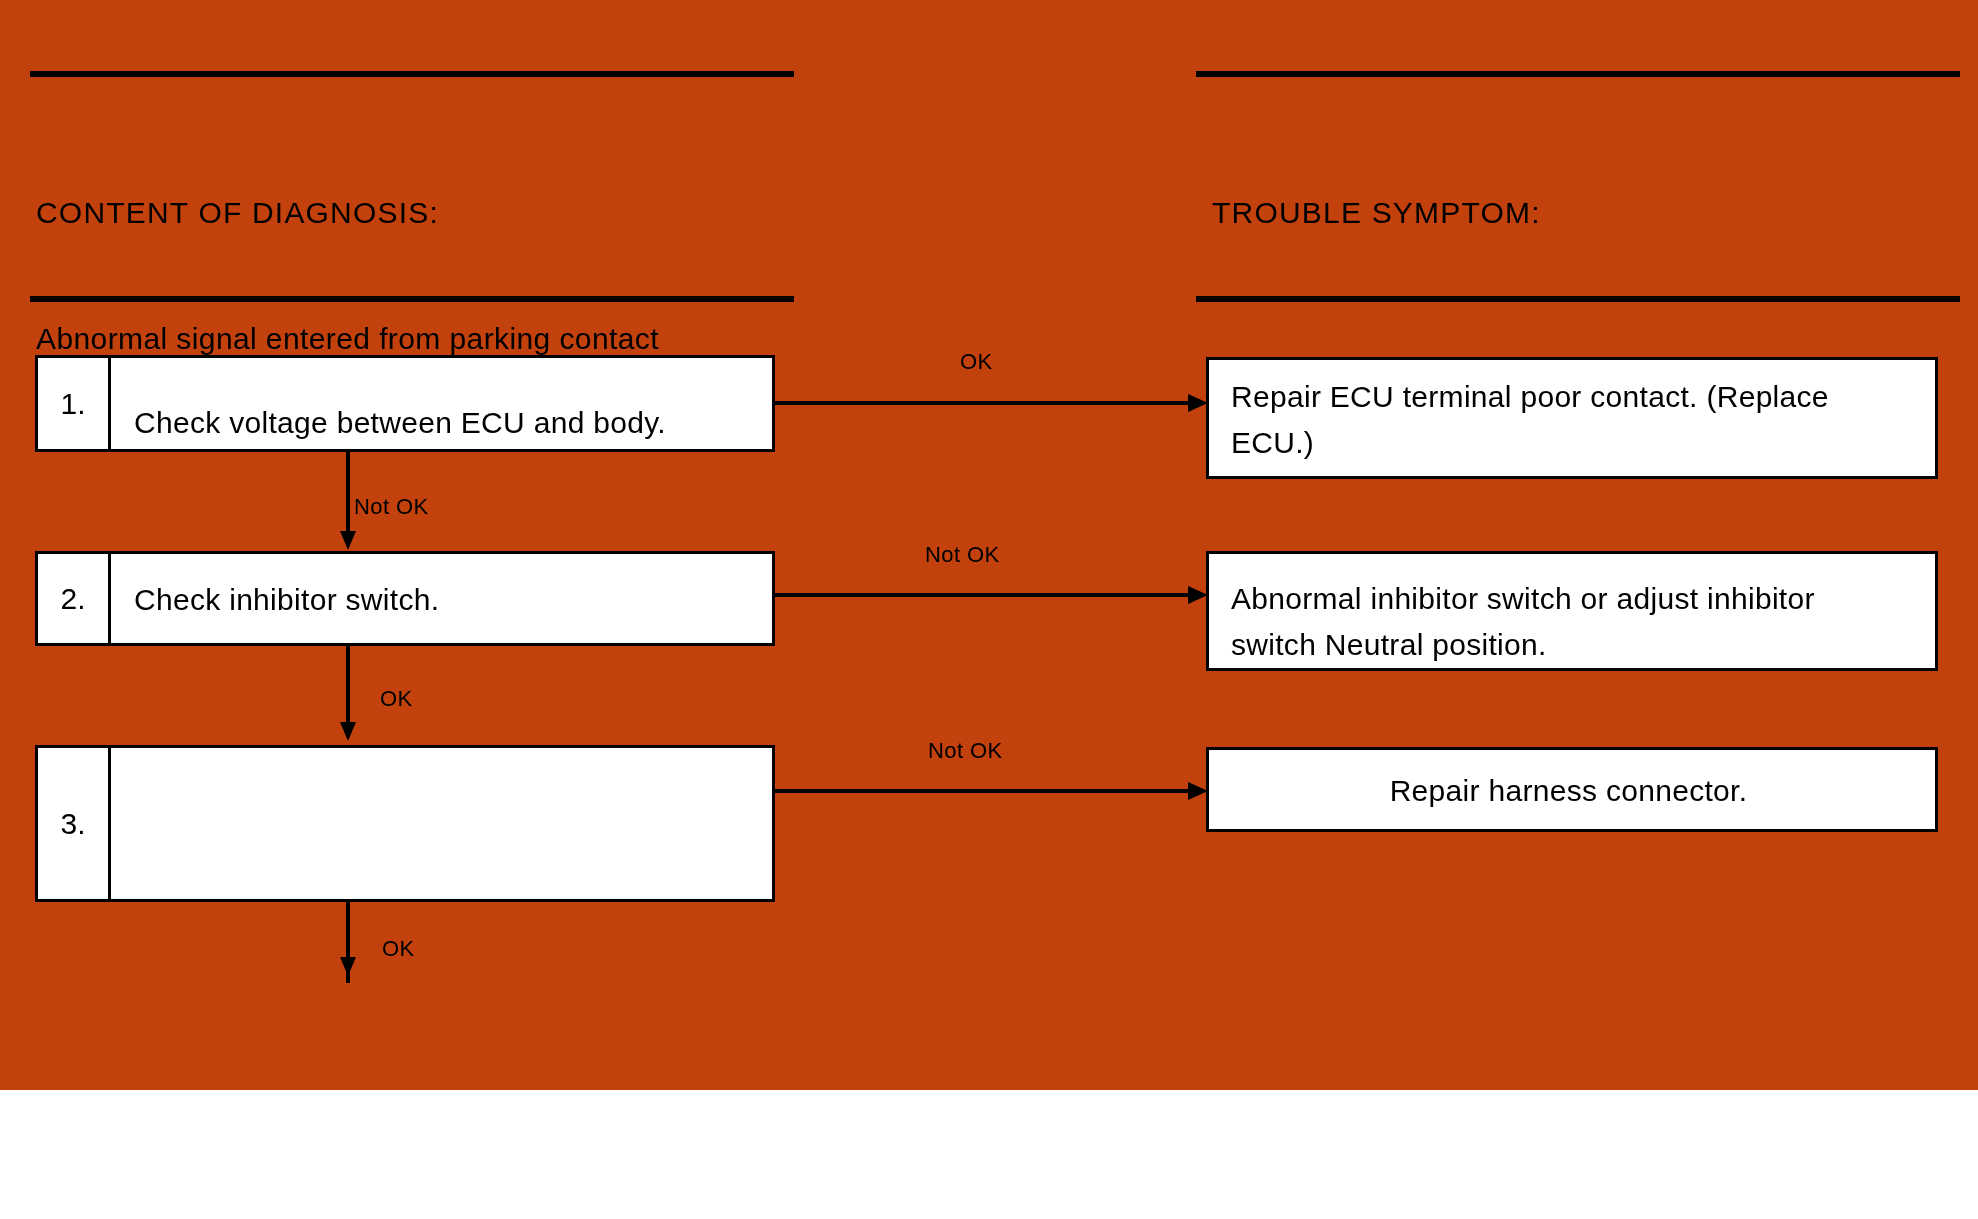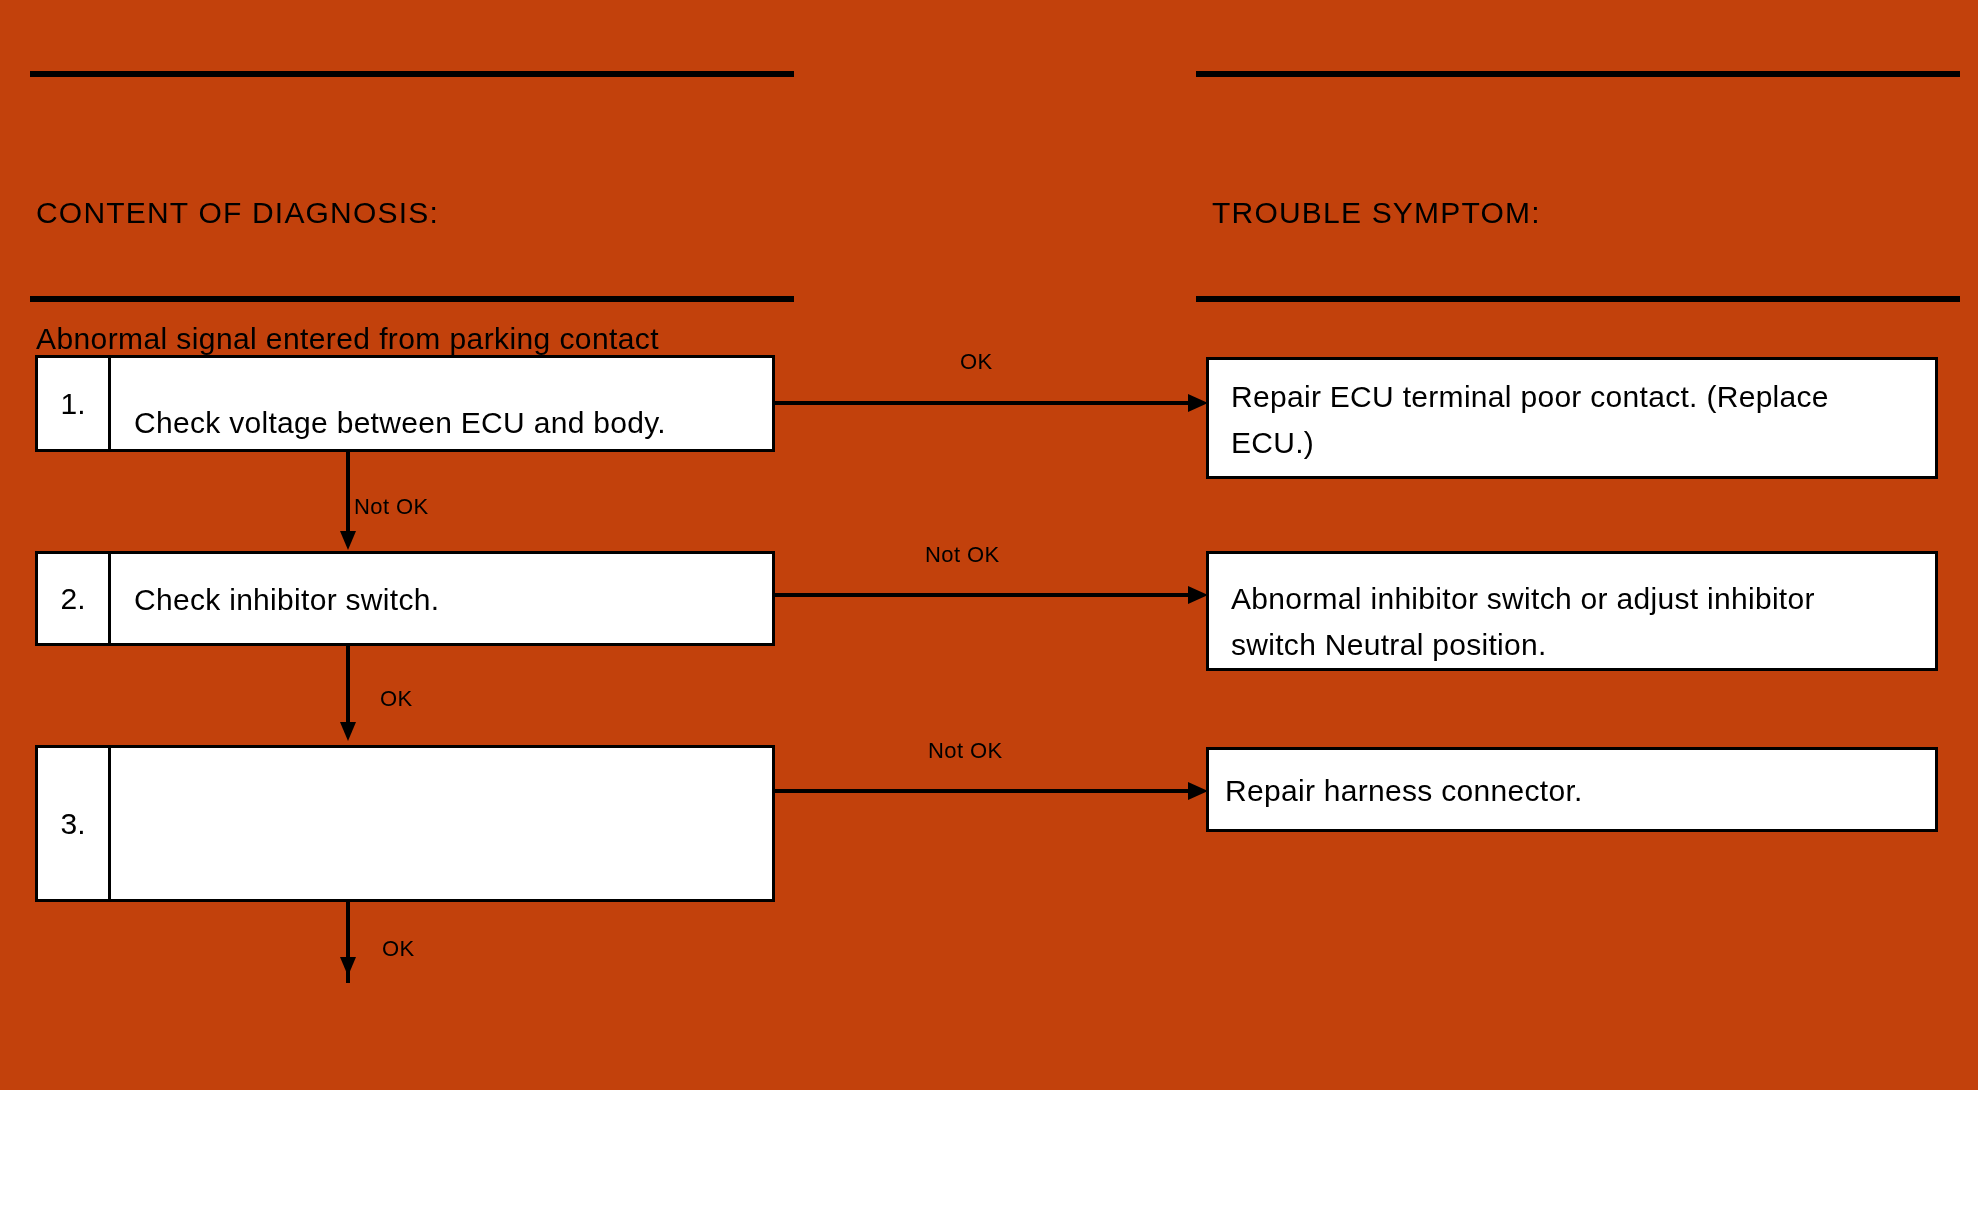--- a/index.html
+++ b/index.html
@@ -183,21 +183,21 @@
 
   <div class="box numbered" style="left:35px; top:745px; width:740px; height:157px;">
     <div class="numcol">3.</div>
   </div>
 
   <div class="hline" style="left:775px; top:789px; width:416px;"></div>
   <div class="arrow-right" style="left:1188px; top:782px;"></div>
   <div class="edge-label" style="left:928px; top:738px;">Not OK</div>
 
   <div class="box plain" style="left:1206px; top:747px; width:732px; height:85px;">
-    <div class="boxtext" style="top:18px; left:16px;">Repair harness connector.</div>
+    <div class="boxtext" style="top:18px; left:7px;text-align:center;">Repair harness connector.</div>
   </div>
 
   <div class="vline" style="left:346px; top:902px; width:4px; height:81px;"></div>
   <div class="arrow-down" style="left:340px; top:957px;"></div>
   <div class="edge-label" style="left:382px; top:936px;">OK</div>
 
 
   <div class="figcode" style="left:34px; top:1122px;">G90F21852</div>
 
 </div>

